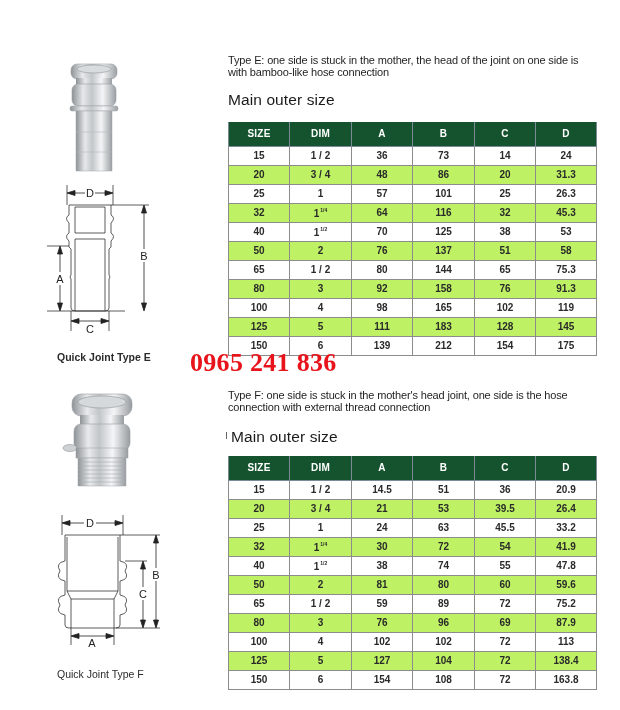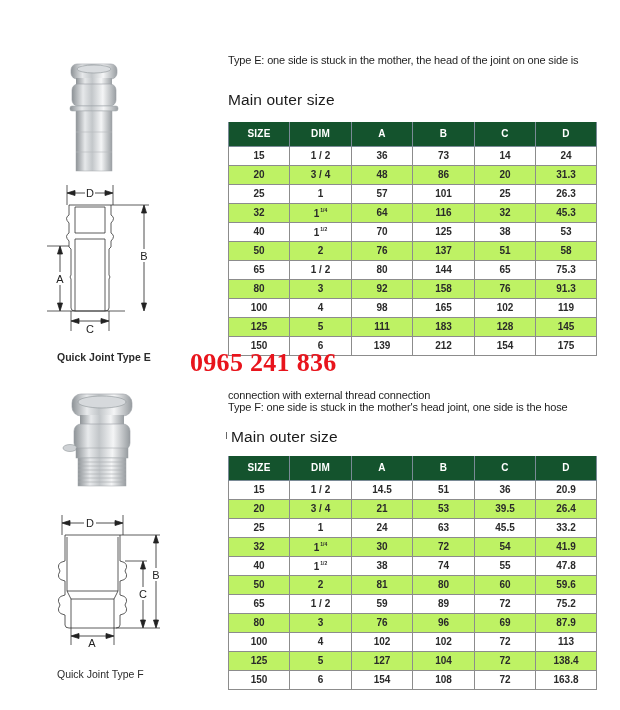--- a/index.html
+++ b/index.html
@@ -120,20 +120,21 @@
   <text x="99" y="77" font-size="11" text-anchor="middle" fill="#222">B</text>
   <rect x="9" y="89" width="12" height="13" fill="#fff"></rect>
   <text x="15" y="100" font-size="11" text-anchor="middle" fill="#222">A</text>
   <text x="45" y="150" font-size="11" text-anchor="middle" fill="#222">C</text>
 </svg>
 
 <div class="abs caption" style="left:57px;top:351px;">Quick Joint Type E</div>
 
 <div class="abs desc" style="left:228px;top:54px;width:380px;">
   <div>Type E: one side is stuck in the mother, the head of the joint on one side is</div>
+  <div>with bamboo-like hose connection</div>
 </div>
 
 <div class="abs section-title" style="left:228px;top:91px;">Main outer size</div>
 
 <table class="spec" id="table-e" style="left:228px;top:122px;width:368px;">
   <colgroup>
       <col style="width:61px">
       <col style="width:62px">
       <col style="width:61px">
       <col style="width:62px">
@@ -323,22 +324,22 @@
   <rect x="105" y="55" width="12" height="13" fill="#fff"></rect>
   <text x="111" y="66" font-size="11" text-anchor="middle" fill="#222">B</text>
   <rect x="92" y="74" width="12" height="13" fill="#fff"></rect>
   <text x="98" y="85" font-size="11" text-anchor="middle" fill="#222">C</text>
   <text x="47" y="134" font-size="11" text-anchor="middle" fill="#222">A</text>
 </svg>
 
 <div class="abs caption" style="left:57px;top:668px;font-weight:normal;">Quick Joint Type F</div>
 
 <div class="abs desc" style="left:228px;top:389px;width:380px;">
+  <div>Type F: one side is stuck in the mother's head joint, one side is the hose</div>
   <div>connection with external thread connection</div>
-  <div>Type F: one side is stuck in the mother's head joint, one side is the hose</div>
 </div>
 
 <div class="tick-mark" style="left:226px;top:432px;"></div>
 <div class="abs section-title" style="left:231px;top:428px;">Main outer size</div>
 
 <table class="spec" id="table-f" style="left:228px;top:456px;width:368px;">
   <colgroup>
       <col style="width:61px">
       <col style="width:62px">
       <col style="width:61px">

